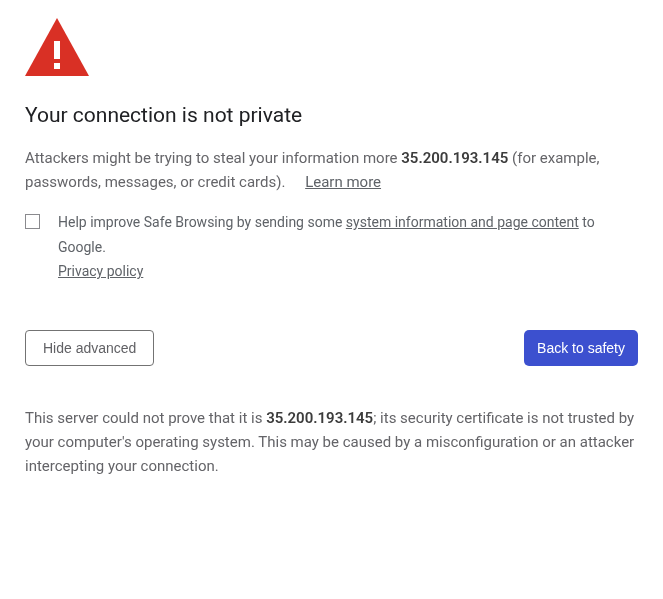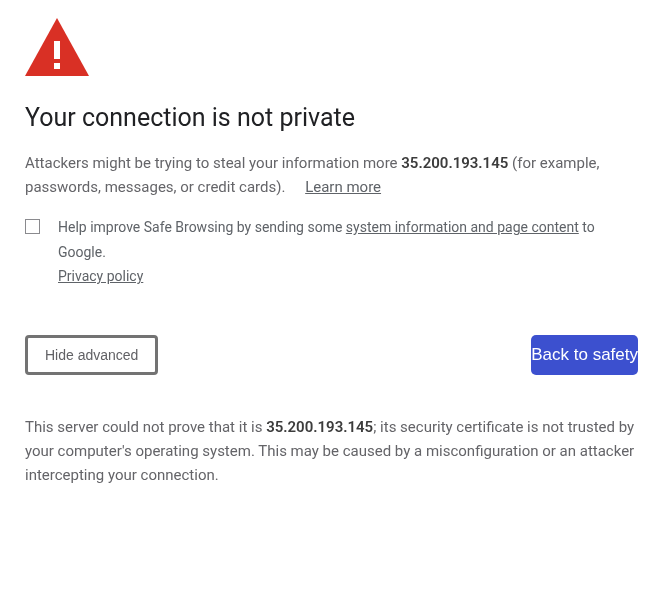--- a/index.html
+++ b/index.html
@@ -13,21 +13,21 @@
       height: 599px;
     }
     .page {
       padding: 18px 25px 20px 25px;
     }
     .warn-icon {
       margin-bottom: 14px;
     }
     .warn-icon svg { display: block; }
     .title {
-      font-size: 25px;
+      font-size: 21px;
       font-weight: 400;
       color: #202124;
       margin: 26px 0 18px 0;
       line-height: 1.25;
     }
     .desc {
       font-size: 15px;
       color: #656569;
       line-height: 1.6;
       margin-bottom: 16px;
@@ -69,34 +69,34 @@
       color: #5f6368;
       cursor: pointer;
     }
     .btn-row {
       display: flex;
       justify-content: space-between;
       align-items: center;
       margin-bottom: 40px;
     }
     .btn-adv {
-      border: 3px solid #737373;
+      border: 1px solid #737373;
       background: #fff;
       color: #616165;
       font-size: 14px;
       padding: 9px 17px;
       border-radius: 4px;
       cursor: pointer;
     }
     .btn-safe {
       border: none;
       background: #3c50cf;
       color: #fff;
-      font-size: 17px;
-      padding: 10px 0;
+      font-size: 14px;
+      padding: 10px 13px;
       border-radius: 5px;
       cursor: pointer;
     }
     .explain {
       font-size: 15px;
       color: #646468;
       line-height: 1.6;
       margin-bottom: 30px;
     }
     .explain b { font-weight: 600; color: #3c3c3c; }

